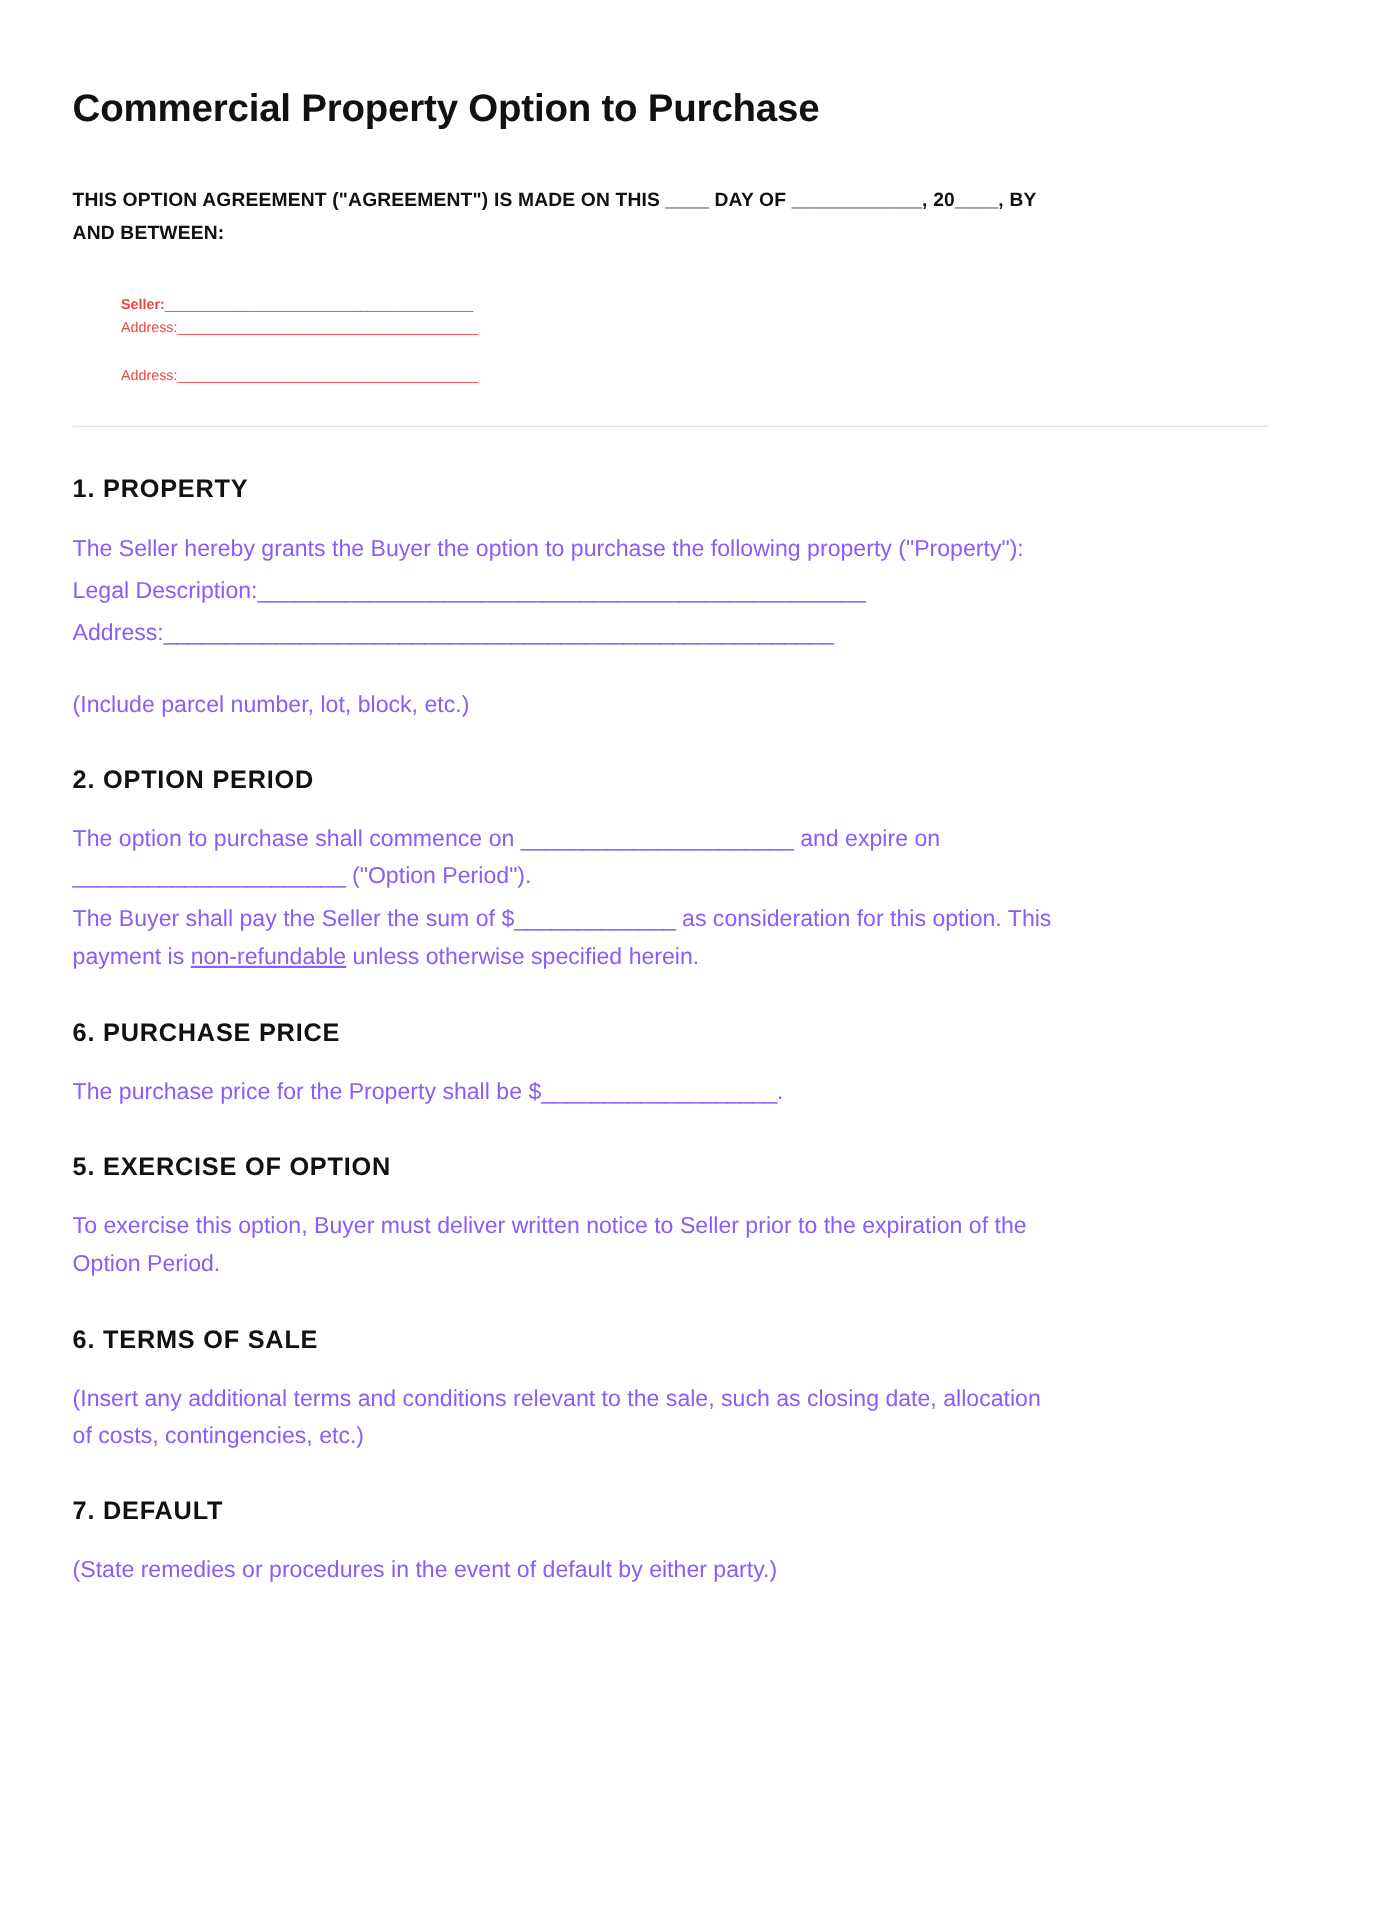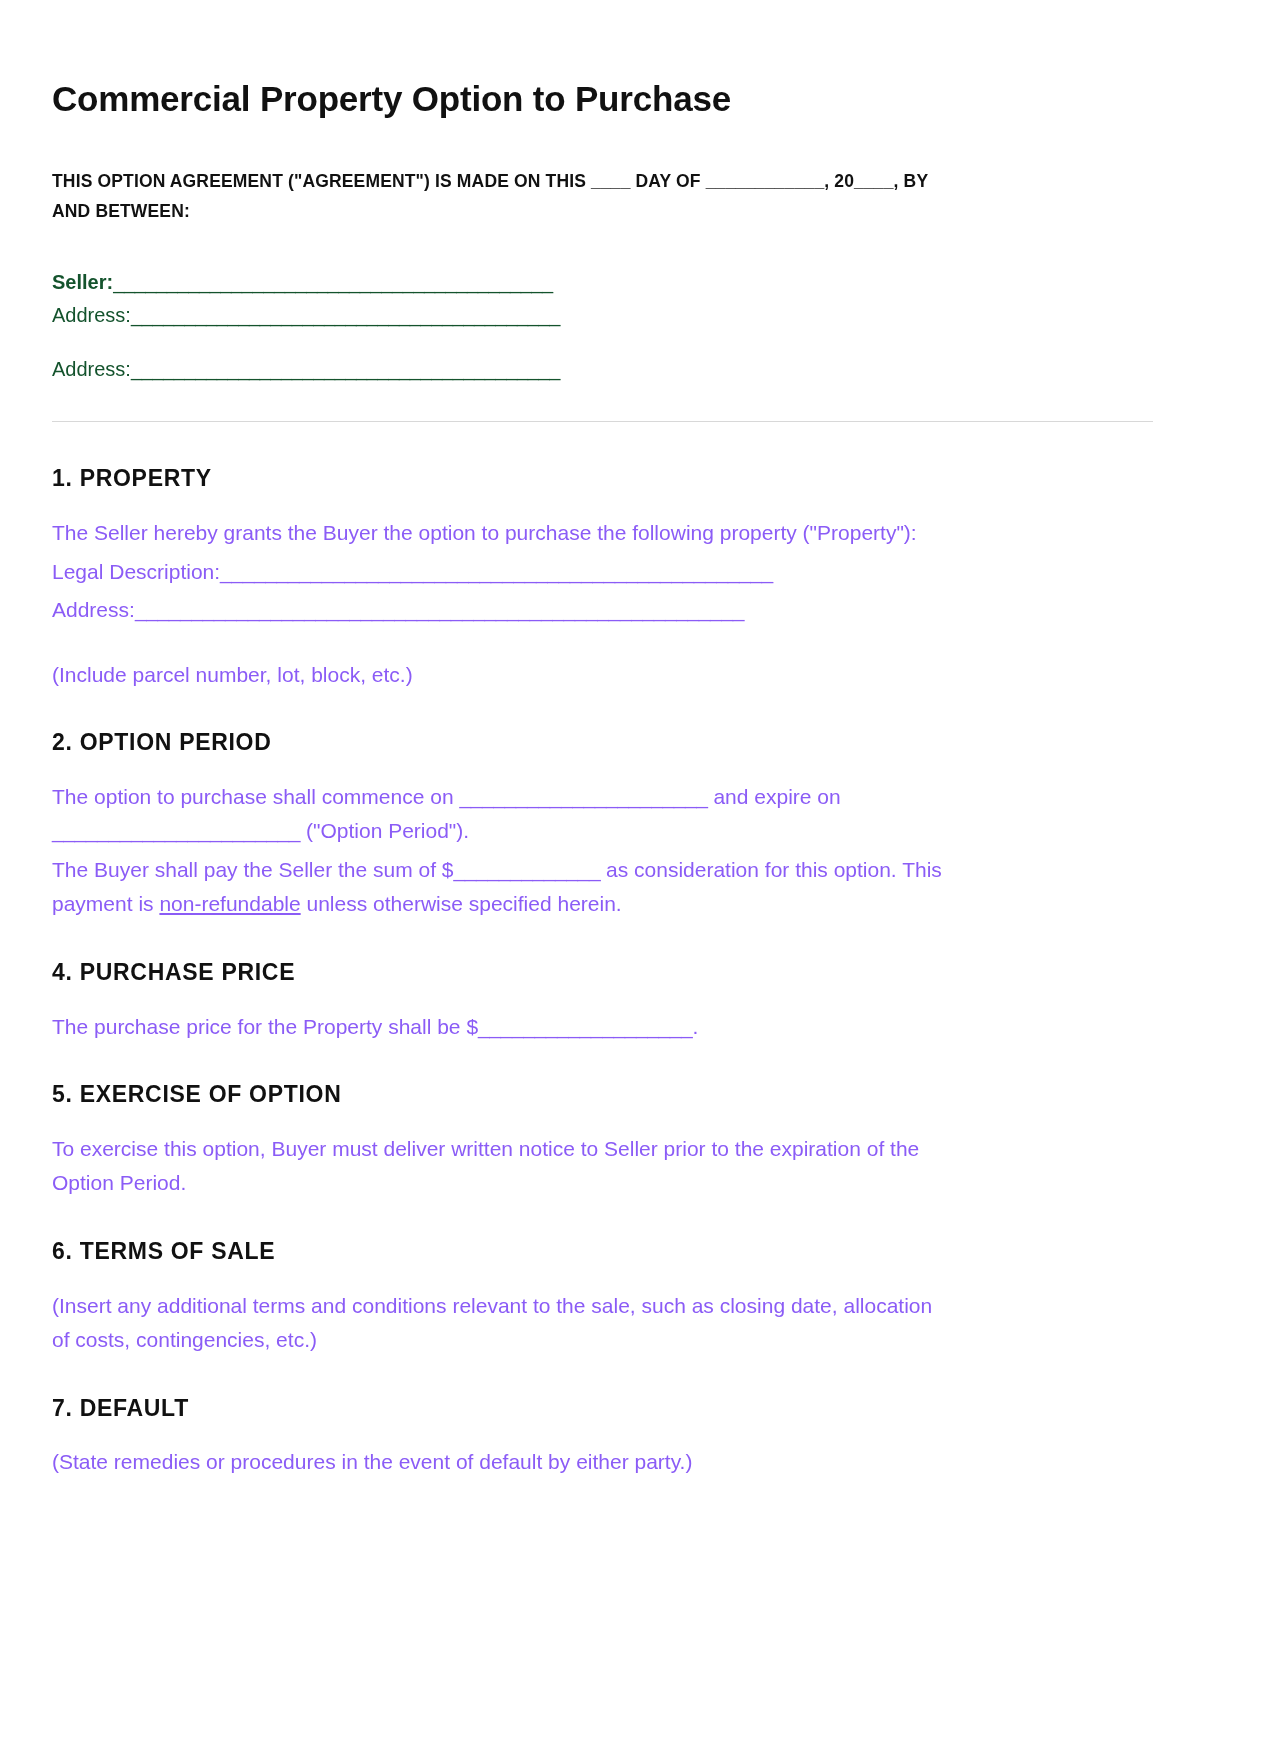--- a/index.html
+++ b/index.html
@@ -11,21 +11,21 @@
     width: 1263px;
     min-height: 1740px;
     font-family: "Liberation Sans", sans-serif;
     color: #1a1a1a;
     -webkit-font-smoothing: antialiased;
   }
   .page {
     width: 1263px;
     min-height: 1740px;
     box-sizing: border-box;
-    padding: 78px 110px 60px 52px;
+    padding: 78px 110px 60px 66px;
     background: #ffffff;
   }
 
   .doc-title {
     font-size: 35px;
     font-weight: bold;
     letter-spacing: -0.2px;
     line-height: 1.2;
     margin: 0 0 46px 0;
     color: #111111;
@@ -38,24 +38,25 @@
     letter-spacing: 0.15px;
     margin: 0 0 40px 0;
     max-width: 880px;
     color: #111111;
   }
 
   .party-block {
     margin: 0 0 22px 0;
   }
   .party-line {
-    font-size: 20px;
+    font-size: 13px;
     line-height: 1.62;
-    color: #14532d;
+    color: #ef4444;
     white-space: nowrap;
+    margin-left: 44px;
   }
   .party-line .lbl-bold {
     font-weight: bold;
   }
   .party-line .lbl {
     font-weight: normal;
   }
   .blank {
     letter-spacing: -0.4px;
   }
@@ -132,21 +133,21 @@
     <span class="blank">______________________</span>
     <span>("Option Period").</span>
   </p>
 
   <p class="body-text wide"><span>The Buyer shall pay the Seller the sum of $</span><span class="blank">_____________</span>
     <span>as consideration for this option. This payment is</span>
     <span class="underline-word">non-refundable</span>
     <span>unless otherwise specified herein.</span>
   </p>
 
-  <h2 class="sec-heading">4. PURCHASE PRICE</h2>
+  <h2 class="sec-heading">6. PURCHASE PRICE</h2>
   <p class="body-text"><span>The purchase price for the Property shall be $</span><span class="blank">___________________</span><span>.</span></p>
 
   <h2 class="sec-heading">5. EXERCISE OF OPTION</h2>
   <p class="body-text wide">To exercise this option, Buyer must deliver written notice to Seller prior to the expiration of the Option Period.</p>
 
   <h2 class="sec-heading">6. TERMS OF SALE</h2>
   <p class="body-text wide">(Insert any additional terms and conditions relevant to the sale, such as closing date, allocation of costs, contingencies, etc.)</p>
 
   <h2 class="sec-heading">7. DEFAULT</h2>
   <p class="body-text wide">(State remedies or procedures in the event of default by either party.)</p>

